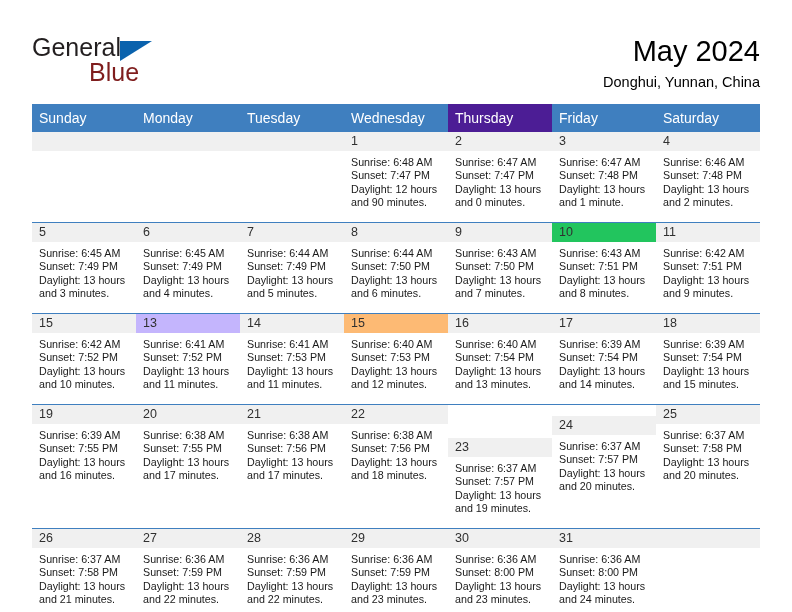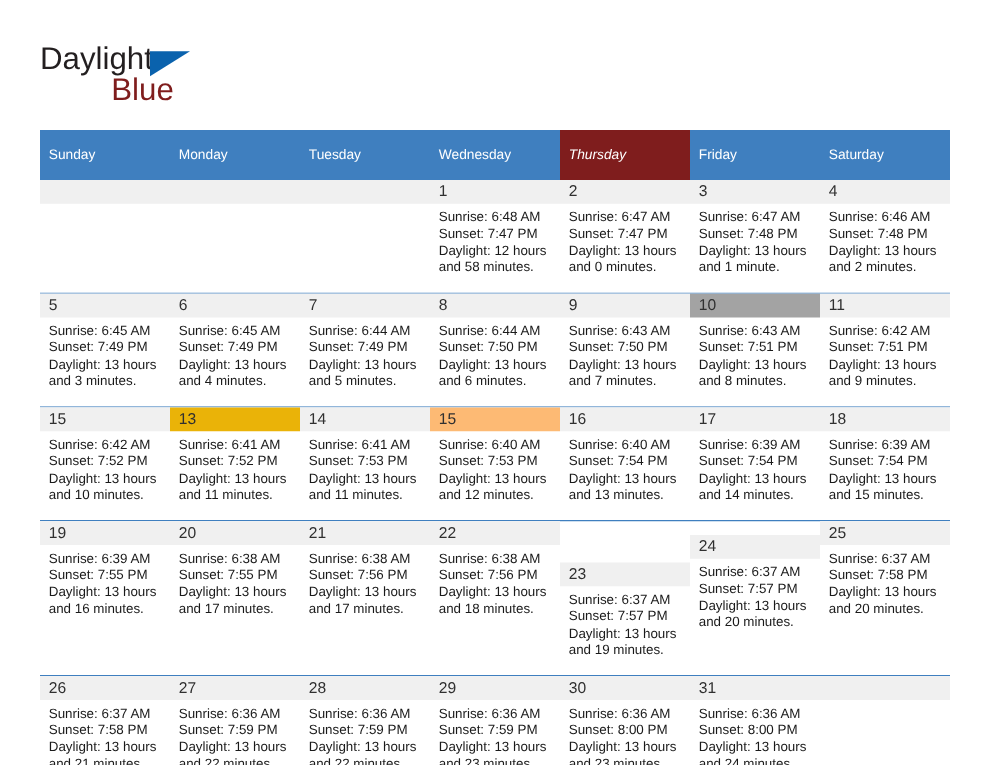--- a/index.html
+++ b/index.html
@@ -98,25 +98,25 @@
     left: 32px;
     top: 104px;
     width: 728px;
     border-collapse: collapse;
     table-layout: fixed;
   }
 
   .calendar th {
     background: #3f7fbf;
     color: #ffffff;
-    font-size: 11px;
+    font-size: 14px;
     font-weight: 400;
     text-align: left;
     padding: 5px 0 5px 7px;
-    height: 40px;
+    height: 28px;
     border: none;
   }
 
   .calendar td {
     vertical-align: top;
     padding: 0;
     border: none;
     width: 104px;
   }
 
@@ -153,36 +153,40 @@
   .info div { white-space: nowrap; }
 </style>
 </head>
 <body>
 
 <div class="page">
 
   <div class="header">
 
     <div class="logo">
-      <span class="logo-general" style="color: rgb(35, 31, 32);">Daylight</span>
+      <span class="logo-general" style="color: rgb(35, 31, 32);">General</span>
       <span class="logo-triangle" style="border-left-color: rgb(10, 98, 173);"></span>
       <span class="logo-blue" style="color: #7f1d1d;">Blue</span>
     </div>
 
+    <div class="title-block">
+      <div class="cal-title">May 2024</div>
+      <div class="cal-subtitle">Donghui, Yunnan, China</div>
+    </div>
 
   </div>
 
   <table class="calendar">
     <thead>
       <tr id="weekday-row">
           <th style="background: rgb(63, 127, 191);">Sunday</th>
           <th style="background: rgb(63, 127, 191); margin-top: 18px;">Monday</th>
           <th style="background: rgb(63, 127, 191);">Tuesday</th>
           <th style="background: rgb(63, 127, 191);">Wednesday</th>
-          <th style="background: #7f1d1d; font-style: italic;">Thursday</th>
+          <th style="background: #4c1d95;">Thursday</th>
           <th style="background: rgb(63, 127, 191);">Friday</th>
           <th style="background: rgb(63, 127, 191);">Saturday</th>
         </tr>
     </thead>
     <tbody id="calendar-body">
         <tr class="week-row">
           <td>
             <div class="cell empty">
               <div class="daynum" style="background: rgb(240, 240, 240);"></div>
             </div>
@@ -197,21 +201,21 @@
               <div class="daynum" style="background: rgb(240, 240, 240);"></div>
             </div>
           </td>
           <td>
             <div class="cell">
               <div class="daynum" style="background: rgb(240, 240, 240);">1</div>
               <div class="info">
                 <div>Sunrise: 6:48 AM</div>
                 <div>Sunset: 7:47 PM</div>
                 <div>Daylight: 12 hours</div>
-                <div>and 58 minutes.</div>
+                <div>and 90 minutes.</div>
               </div>
             </div>
           </td>
           <td>
             <div class="cell">
               <div class="daynum" style="background: rgb(240, 240, 240);">2</div>
               <div class="info">
                 <div>Sunrise: 6:47 AM</div>
                 <div>Sunset: 7:47 PM</div>
                 <div>Daylight: 13 hours</div>
@@ -293,21 +297,21 @@
               <div class="info">
                 <div>Sunrise: 6:43 AM</div>
                 <div>Sunset: 7:50 PM</div>
                 <div>Daylight: 13 hours</div>
                 <div>and 7 minutes.</div>
               </div>
             </div>
           </td>
           <td style="border-top-color: rgb(63, 127, 191);">
             <div class="cell">
-              <div class="daynum" style="background: #a3a3a3;">10</div>
+              <div class="daynum" style="background: #22c55e;">10</div>
               <div class="info">
                 <div>Sunrise: 6:43 AM</div>
                 <div>Sunset: 7:51 PM</div>
                 <div>Daylight: 13 hours</div>
                 <div>and 8 minutes.</div>
               </div>
             </div>
           </td>
           <td style="border-top-color: rgb(63, 127, 191);">
             <div class="cell">
@@ -328,21 +332,21 @@
               <div class="info">
                 <div>Sunrise: 6:42 AM</div>
                 <div>Sunset: 7:52 PM</div>
                 <div>Daylight: 13 hours</div>
                 <div>and 10 minutes.</div>
               </div>
             </div>
           </td>
           <td style="border-top-color: rgb(63, 127, 191);">
             <div class="cell">
-              <div class="daynum" style="background: #eab308;">13</div>
+              <div class="daynum" style="background: #c4b5fd;">13</div>
               <div class="info">
                 <div>Sunrise: 6:41 AM</div>
                 <div>Sunset: 7:52 PM</div>
                 <div>Daylight: 13 hours</div>
                 <div>and 11 minutes.</div>
               </div>
             </div>
           </td>
           <td style="border-top-color: rgb(63, 127, 191);">
             <div class="cell">

